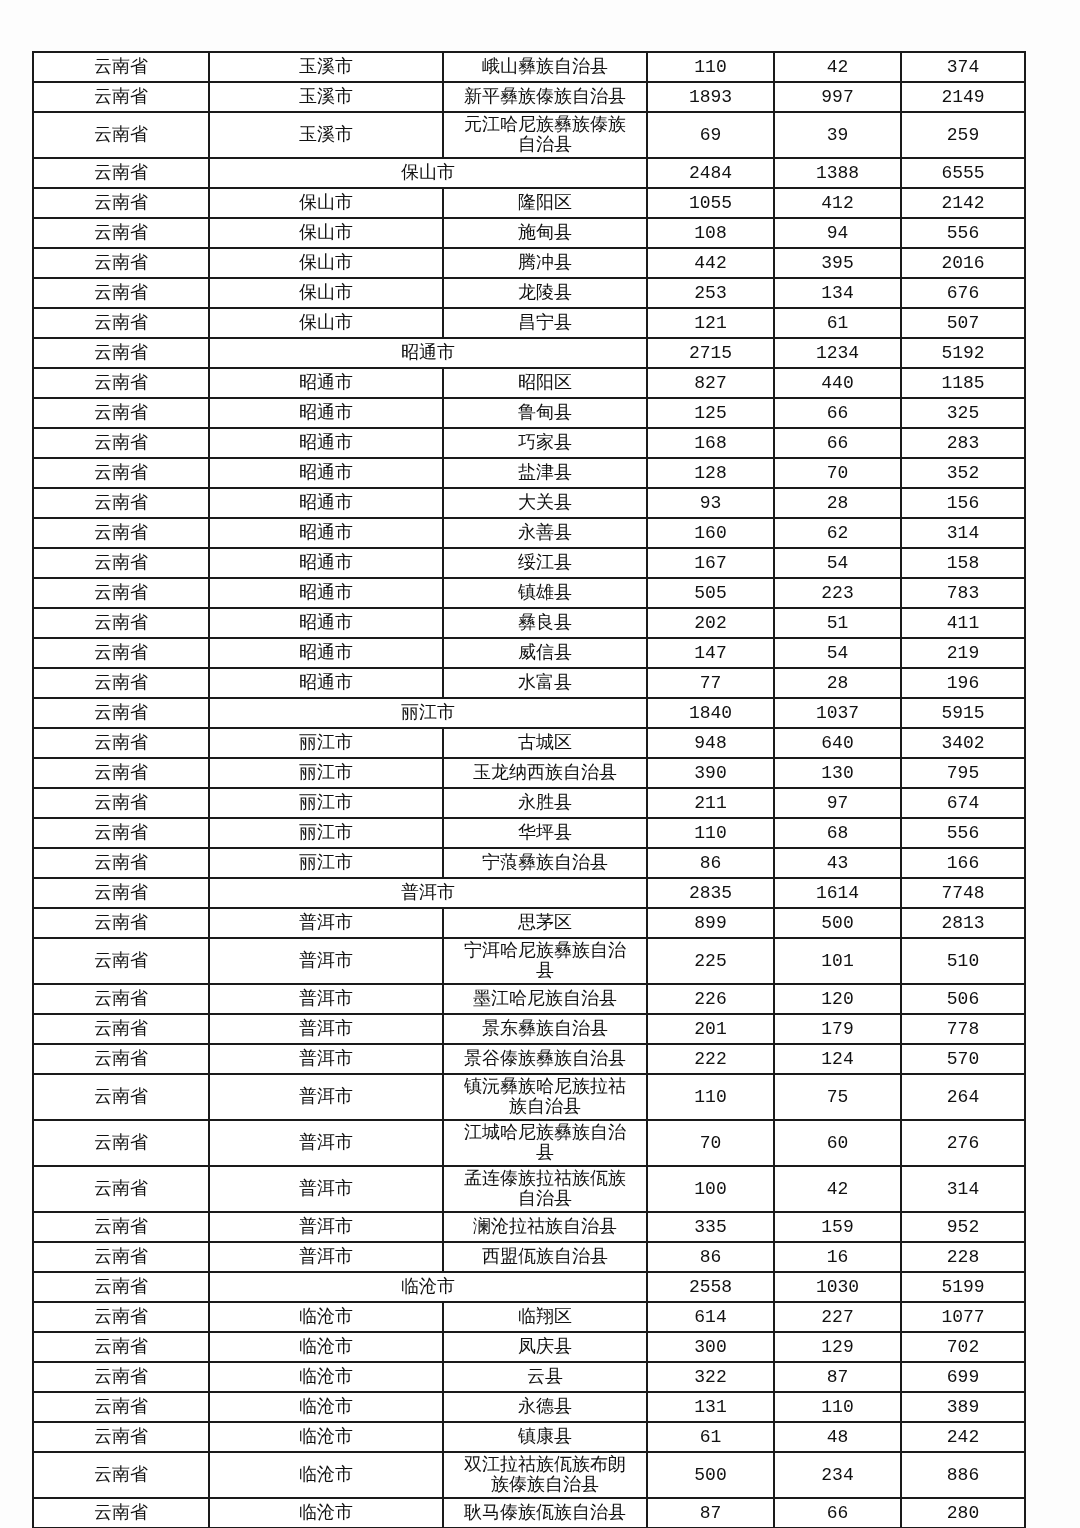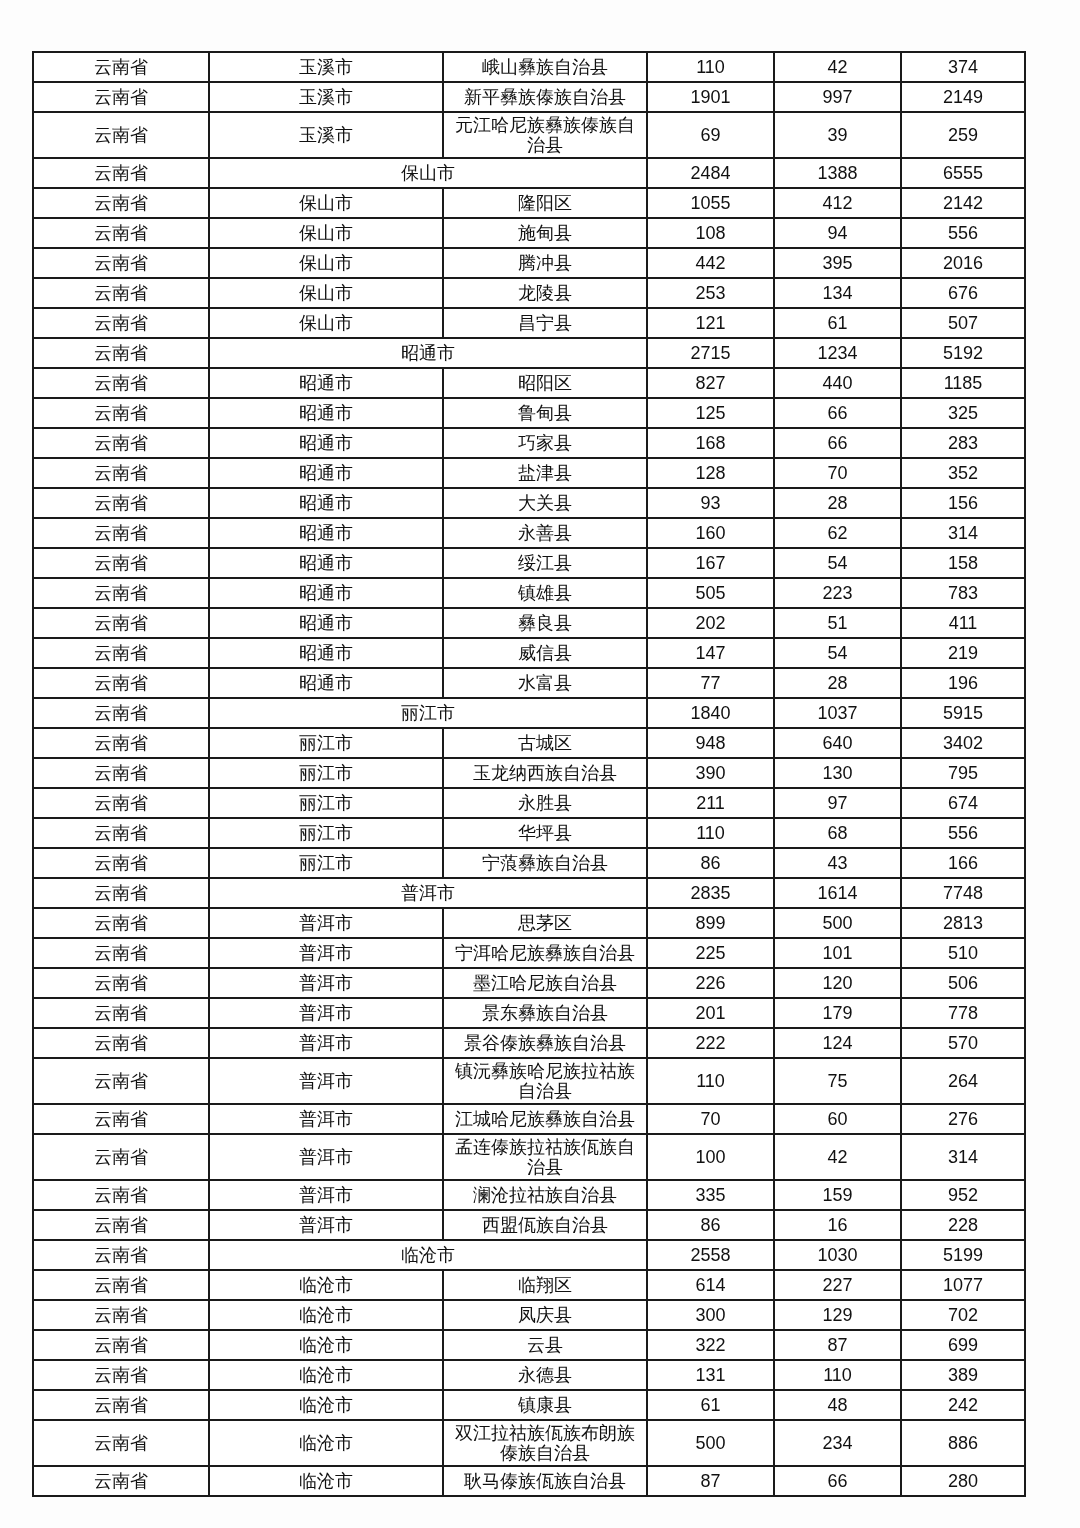--- a/index.html
+++ b/index.html
@@ -11,20 +11,21 @@
     height: 1528px;
     background: #fdfdfd;
     font-family: "Liberation Sans", sans-serif;
     color: #111111;
   }
   .page {
     position: relative;
     width: 1080px;
     height: 1528px;
     overflow: hidden;
+    font-family: Liberation Mono, monospace;
   }
   table.t {
     position: absolute;
     left: 32px;
     top: 51px;
     width: 992px;
     border-collapse: collapse;
     table-layout: fixed;
     background: #ffffff;
   }
@@ -33,21 +34,21 @@
     text-align: center;
     vertical-align: middle;
     font-size: 18px;
     line-height: 20px;
     height: 24px;
     padding: 2px 8px;
     overflow: hidden;
     word-break: break-all;
   }
   table.t td.col-county {
-    padding: 2px 6px;
+    padding: 2px 14px;
   }
   table.t td.merged-city {
     
   }
 </style>
 </head>
 <body>
 
 <div class="page">
   <table class="t">
@@ -65,21 +66,21 @@
           <td class="col-city">玉溪市</td>
           <td class="col-county">峨山彝族自治县</td>
           <td class="col-num">110</td>
           <td class="col-num">42</td>
           <td class="col-num">374</td>
         </tr>
         <tr>
           <td class="col-prov">云南省</td>
           <td class="col-city">玉溪市</td>
           <td class="col-county">新平彝族傣族自治县</td>
-          <td class="col-num">1901</td>
+          <td class="col-num">1893</td>
           <td class="col-num">997</td>
           <td class="col-num">2149</td>
         </tr>
         <tr>
           <td class="col-prov">云南省</td>
           <td class="col-city">玉溪市</td>
           <td class="col-county">元江哈尼族彝族傣族自治县</td>
           <td class="col-num">69</td>
           <td class="col-num">39</td>
           <td class="col-num">259</td>

